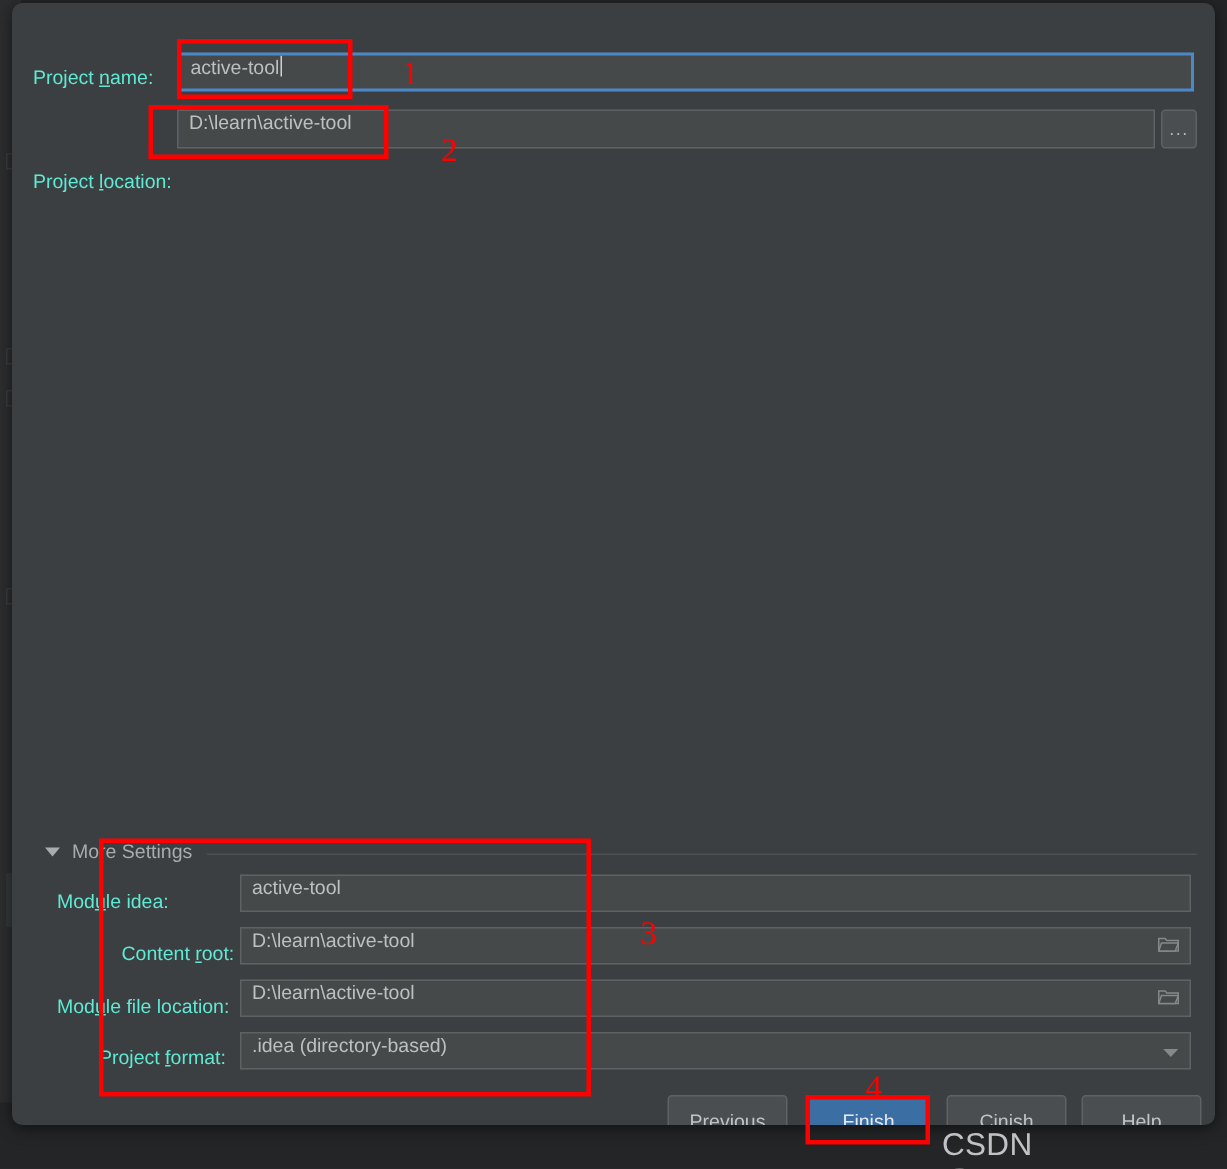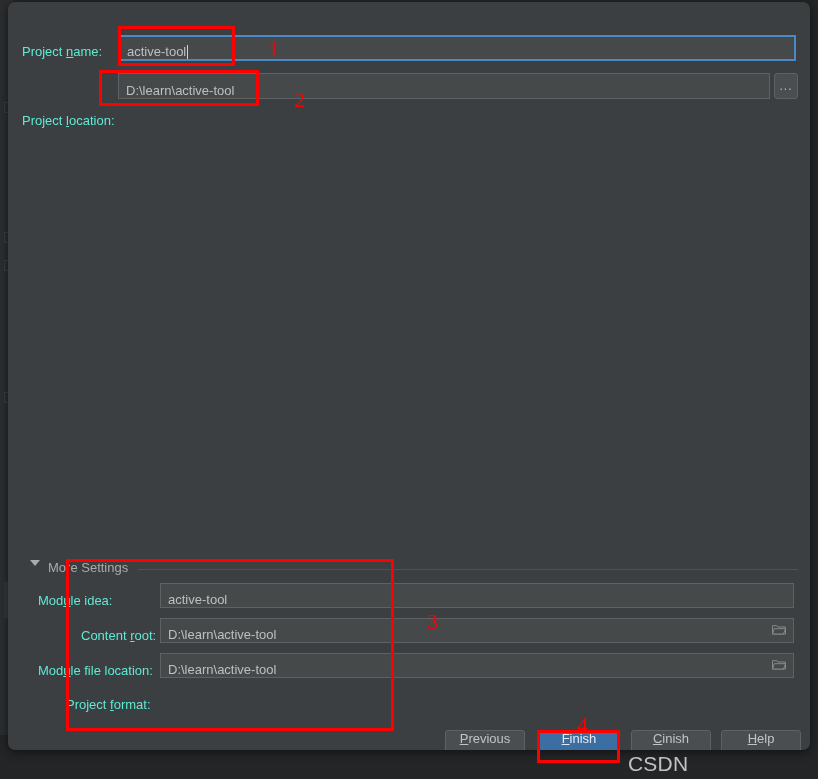--- a/index.html
+++ b/index.html
@@ -105,21 +105,21 @@
 
   .field {
     position: absolute;
     box-sizing: border-box;
     background: #45494a;
     border: 1px solid #5e6264;
     color: #bcc0c3;
     font-size: 13px;
     padding: 0 7px;
     display: flex;
-    align-items: flex-end;
+    align-items: flex-start;
     white-space: nowrap;
     overflow: hidden;
   }
   .field.focused {
     border: 2px solid #4a88c7;
     background: #45494a;
   }
   .caret {
     display: inline-block;
     width: 1px;
@@ -150,21 +150,21 @@
     transform: translateY(-50%);
     opacity: .75;
   }
 
   
   .ms-header {
     position: absolute;
     left: 22px;
     top: 558px;
     display: flex;
-    align-items: flex-start;
+    align-items: center;
     gap: 8px;
   }
   .tri {
     width: 0; height: 0;
     border-left: 5px solid transparent;
     border-right: 5px solid transparent;
     border-top: 6px solid #a7acaf;
   }
   .ms-title {
     font-size: 13px;
@@ -183,21 +183,21 @@
   .btn {
     position: absolute;
     box-sizing: border-box;
     height: 26px;
     background: #4a4e50;
     border: 1px solid #5e6264;
     border-radius: 3px;
     color: #c0c4c7;
     font-size: 13px;
     display: flex;
-    align-items: flex-start;
+    align-items: flex-end;
     justify-content: center;
     cursor: default;
   }
   .btn.primary {
     background: #3b6ea3;
     border: 1px solid #2b537c;
     color: #e6eaee;
   }
   .btn u { text-decoration: underline; text-underline-offset: 1px; }
 
@@ -293,20 +293,28 @@
       <svg width="14" height="12" viewBox="0 0 14 12">
         <path d="M0.5 2.2h4.3l1.1 1.3h7.6v7.0H0.5z" fill="none" stroke="#9aa0a3" stroke-width="1"></path>
         <path d="M2.3 5.2h11.2l-2.0 5.3H0.5z" fill="#45494a" stroke="#9aa0a3" stroke-width="1"></path>
       </svg>
     </span>
   </div>
 
   <span class="lbl" style="left:30px; top:695px;margin-left:28px;">
     <span>Project </span><u>f</u><span>ormat:</span>
   </span>
+  <div class="field" style="left:152px; top:686px; width:634px; height:25px;">
+    <span>.idea (directory-based)</span>
+    <span class="fld-icon">
+      <svg width="11" height="7" viewBox="0 0 11 7">
+        <path d="M0.5 0.8h10l-5 5.4z" fill="#9aa0a3"></path>
+      </svg>
+    </span>
+  </div>
 
   <div class="btn" style="left:437px; top:728px; width:80px;">
     <span><u>P</u><span>revious</span></span>
   </div>
   <div class="btn primary" style="left:531px; top:728px; width:80px;">
     <span><u>F</u><span>inish</span></span>
   </div>
   <div class="btn" style="left:623px; top:728px; width:80px;">
     <span><u>C</u><span>inish</span></span>
   </div>

